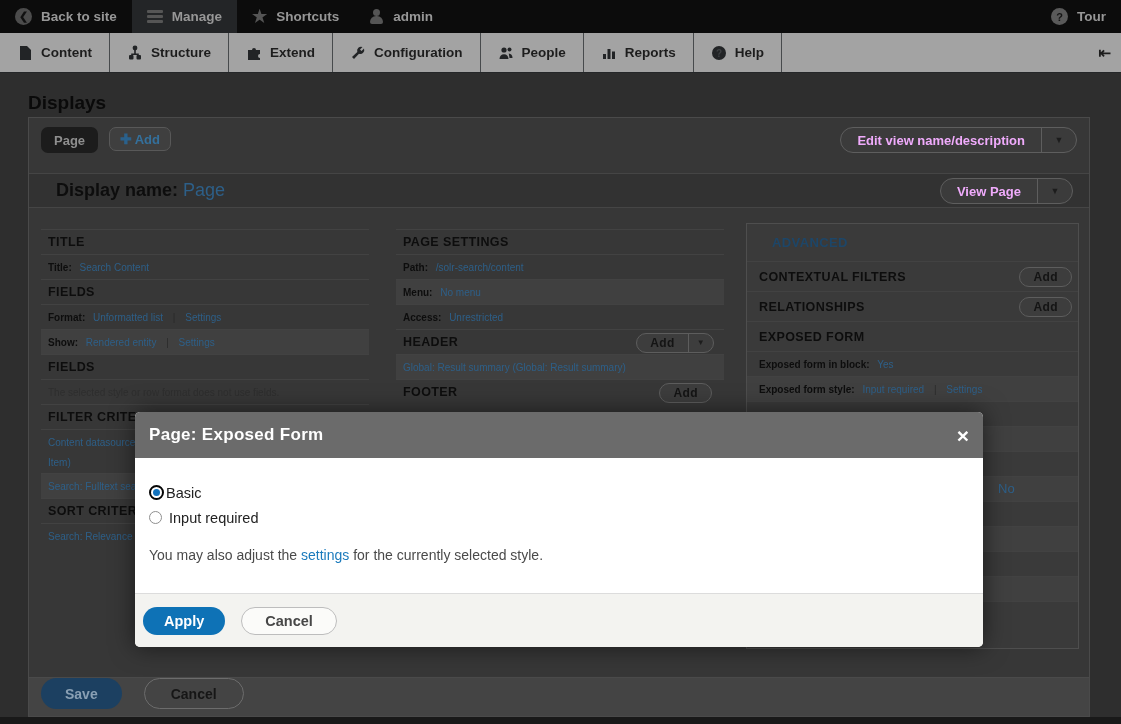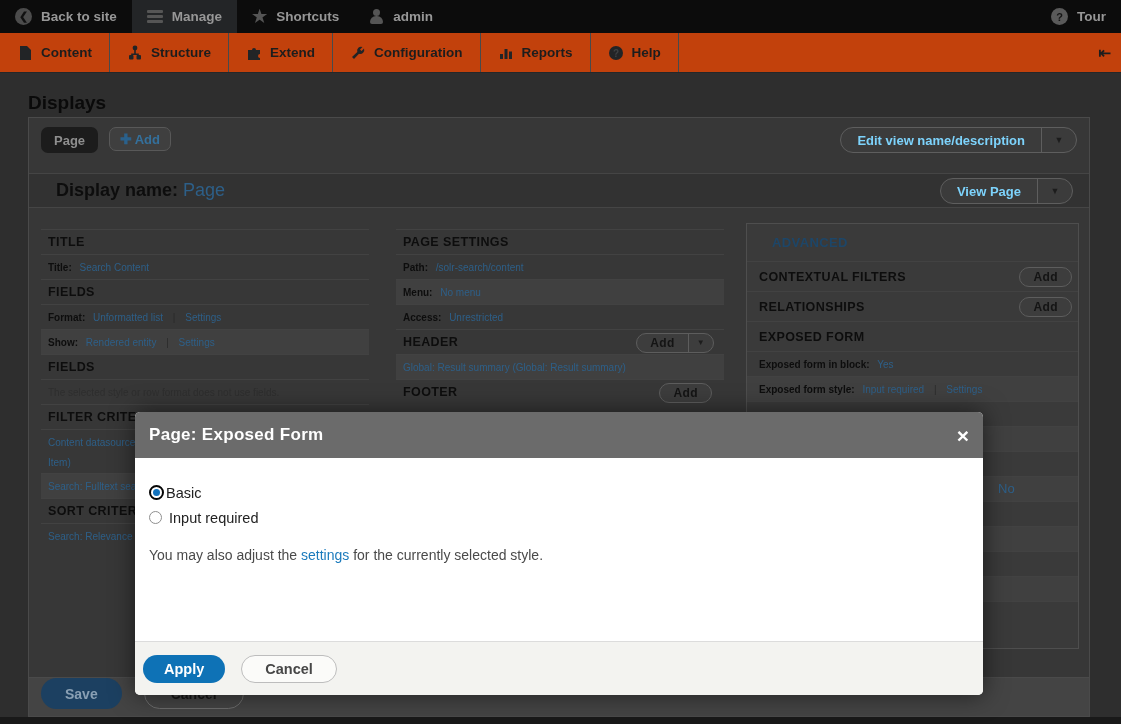--- a/index.html
+++ b/index.html
@@ -17,38 +17,38 @@
   .topbar .spacer{flex:1;}
   .circ-ico{width:17px;height:17px;border-radius:50%;background:#4c4c4c;color:#111;display:flex;align-items:center;justify-content:center;font-size:11px;font-weight:bold;}
   .burger{display:inline-block;width:16px;}
   .burger i{display:block;height:3px;background:#555;margin:2px 0;border-radius:1px;}
   .star{color:#555;font-size:17px;line-height:1;}
   .person{position:relative;width:15px;height:15px;}
   .person .hd{position:absolute;left:4px;top:0;width:7px;height:7px;border-radius:50%;background:#555;}
   .person .bd{position:absolute;left:1px;top:7px;width:13px;height:8px;border-radius:6px 6px 2px 2px;background:#555;}
 
   
-  .adminbar{position:absolute;left:0;top:33px;width:1121px;height:39px;background:#c2410c;border-bottom:1px solid #252729;display:flex;align-items:stretch;z-index:5;}
+  .adminbar{position:absolute;left:0;top:33px;width:1121px;height:39px;background:#a3a3a3;border-bottom:1px solid #252729;display:flex;align-items:stretch;z-index:5;}
   .adminbar .aitem{display:flex;align-items:center;gap:8px;padding:0 17px;color:#1d1d1d;font-size:13.5px;font-weight:bold;border-left:1px solid #474a4c;cursor:default;}
   .adminbar .aitem:first-child{border-left:none;}
   .adminbar .aspacer{flex:1;border-left:1px solid #474a4c;}
   .adminbar .atoggle{display:flex;align-items:center;padding:0 10px;color:#1d1d1d;font-size:15px;font-weight:bold;}
   .aicn{width:16px;height:16px;}
   .aicn path,.aicn rect,.aicn circle{fill:#222426;}
 
   
   .pgtitle{position:absolute;left:28px;top:92px;font-size:19px;font-weight:bold;color:#0a0a0a;}
 
   
   .container{position:absolute;left:28px;top:117px;width:1062px;height:561px;background:#373737;border:1px solid #4a4a4a;box-sizing:border-box;}
   .tab{position:absolute;left:12px;top:9px;height:26px;padding:0 13px;background:#1c1c1c;border-radius:7px;color:#8f8f8f;font-size:13px;font-weight:bold;display:flex;align-items:center;}
   .addtab{position:absolute;left:80px;top:9px;height:24px;padding:0 10px;background:#3f3f3f;border:1px solid #585858;border-radius:7px;font-size:13px;font-weight:bold;color:#34709c;display:flex;align-items:center;gap:3px;box-sizing:border-box;}
   .addtab .plus{color:#2a618c;font-size:14px;}
   .splitbtn{position:absolute;display:flex;height:26px;border:1px solid #5e5e5e;border-radius:14px;background:#3b3b3b;box-sizing:border-box;overflow:hidden;}
-  .splitbtn .main{display:flex;align-items:center;padding:0 16px;font-size:13px;font-weight:bold;color:#7dd3fc;}
+  .splitbtn .main{display:flex;align-items:center;padding:0 16px;font-size:13px;font-weight:bold;color:#f0abfc;}
   .splitbtn .arr{display:flex;align-items:center;justify-content:center;width:34px;border-left:1px solid #5e5e5e;color:#1c1c1c;font-size:9px;}
   .editview{right:12px;top:9px;}
 
   .dispbar{position:absolute;left:0;top:55px;width:100%;height:35px;background:#323232;border-top:1px solid #454545;border-bottom:1px solid #454545;box-sizing:border-box;}
   .dispbar .inner{position:absolute;left:27px;top:0;height:100%;display:flex;align-items:center;font-size:18px;}
   .viewpage{right:16px;top:4px;}
 
   
   .col{position:absolute;width:328px;}
   .row{position:relative;height:25px;line-height:25px;border-top:1px solid #424242;font-size:10px;padding-left:7px;white-space:nowrap;overflow:hidden;box-sizing:border-box;}
@@ -69,21 +69,21 @@
   .hid{height:25px;border-top:1px solid #424242;box-sizing:border-box;position:relative;}
   .hid.stripe{background:#404040;}
   .peek{position:absolute;left:251px;top:0;line-height:24px;font-size:13px;}
 
   
   .actions{position:absolute;left:28px;top:678px;width:1062px;height:39px;background:#444444;border:1px solid #4a4a4a;border-top:none;box-sizing:border-box;display:flex;align-items:flex-start;gap:22px;padding-left:12px;}
   .savebtn{height:31px;padding:0 24px;border-radius:16px;background:#1c4061;color:#8aa0b4;font-size:14px;font-weight:bold;display:flex;align-items:center;border:none;}
   .cancelbtn{height:31px;padding:0 26px;border-radius:16px;background:transparent;border:1px solid #6c6c6c;color:#161616;font-size:14px;font-weight:bold;display:flex;align-items:center;}
 
   
-  .overlay-modal{position:absolute;left:135px;top:412px;width:848px;height:283px;z-index:20;border-radius:5px;box-shadow:0 0 25px rgba(0,0,0,.55);background:#fff;}
+  .overlay-modal{position:absolute;left:135px;top:412px;width:848px;height:235px;z-index:20;border-radius:5px;box-shadow:0 0 25px rgba(0,0,0,.55);background:#fff;}
   .mhead{position:absolute;left:0;top:0;width:100%;height:46px;background:#6b6b6b;border-radius:5px 5px 0 0;display:flex;align-items:center;box-sizing:border-box;padding:0 14px;}
   .mtitle{color:#ffffff;font-size:17px;font-weight:bold;letter-spacing:.3px;flex:1;}
   .mclose{color:#ffffff;font-size:21px;font-weight:bold;line-height:1;cursor:pointer;}
   .mbody{position:absolute;left:0;top:46px;width:100%;height:125px;background:#fff;box-sizing:border-box;padding:22px 16px 0 14px;font-size:14.5px;color:#222;}
   .radiorow{display:flex;align-items:center;height:25px;text-align:center;}
   .rsel{width:11px;height:11px;border:2px solid #060606;border-radius:50%;background:#fff;display:flex;align-items:center;justify-content:center;margin-right:2px;}
   .rsel i{width:7px;height:7px;border-radius:50%;background:#1272bd;display:block;}
   .runsel{width:13px;height:13px;border:1px solid #8f8f8f;border-radius:50%;background:#fff;margin-right:7px;box-sizing:border-box;}
   .mnote{margin-top:17px;color:#4a4a4a;font-size:14px;}
   .mnote a{color:#1a7abc;text-decoration:none;cursor:pointer;}
@@ -150,20 +150,29 @@
       <span>Extend</span>
     </div>
     <div class="aitem">
       <svg class="aicn" viewBox="0 0 16 16">
           <path d="M14 3.5A4 4 0 019 8.7L4 14l-2-2 5.3-5A4 4 0 0112.5 2L10 4.5l1.5 1.5z"></path>
         </svg>
       <span>Configuration</span>
     </div>
     <div class="aitem">
       <svg class="aicn" viewBox="0 0 16 16">
+          <circle cx="6" cy="5" r="2.6"></circle>
+          <path d="M1.5 14c0-3 2-4.8 4.5-4.8S10.5 11 10.5 14z"></path>
+          <circle cx="11.5" cy="4.5" r="2"></circle>
+          <path d="M10.8 8.4c2.2.2 3.7 1.9 3.7 4.6h-3z"></path>
+        </svg>
+      <span>People</span>
+    </div>
+    <div class="aitem">
+      <svg class="aicn" viewBox="0 0 16 16">
           <rect x="2" y="9" width="3" height="5"></rect>
           <rect x="6.5" y="4" width="3" height="10"></rect>
           <rect x="11" y="6.5" width="3" height="7.5"></rect>
         </svg>
       <span>Reports</span>
     </div>
     <div class="aitem">
       <svg class="aicn" viewBox="0 0 16 16">
           <circle cx="8" cy="8" r="7"></circle>
           <text x="8" y="11.5" text-anchor="middle" font-size="10" font-weight="bold" fill="#3e4143">?</text>

